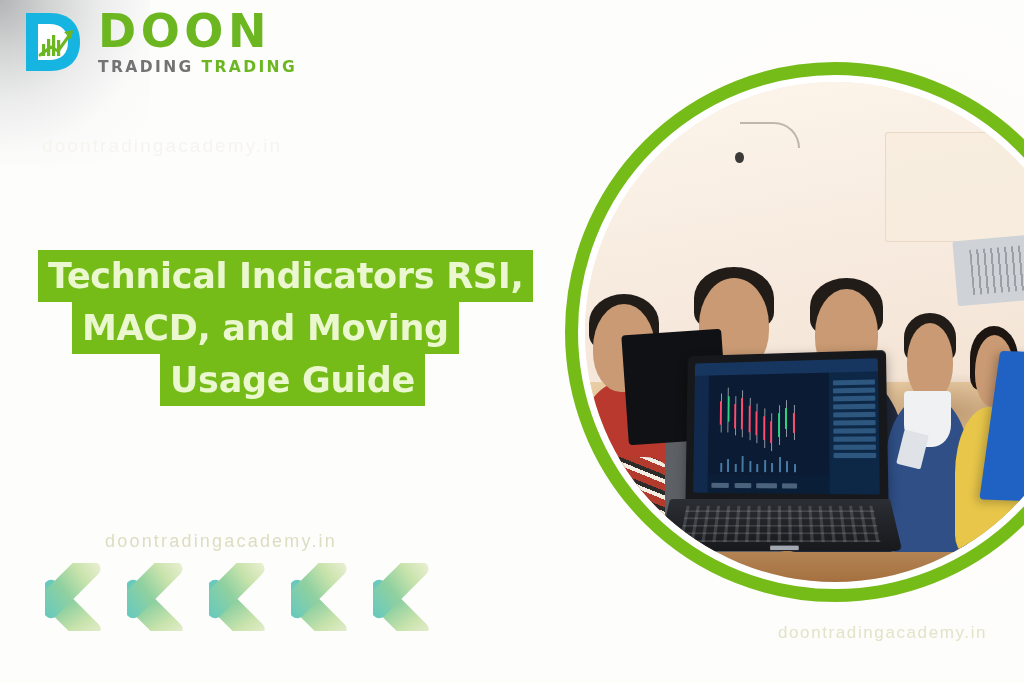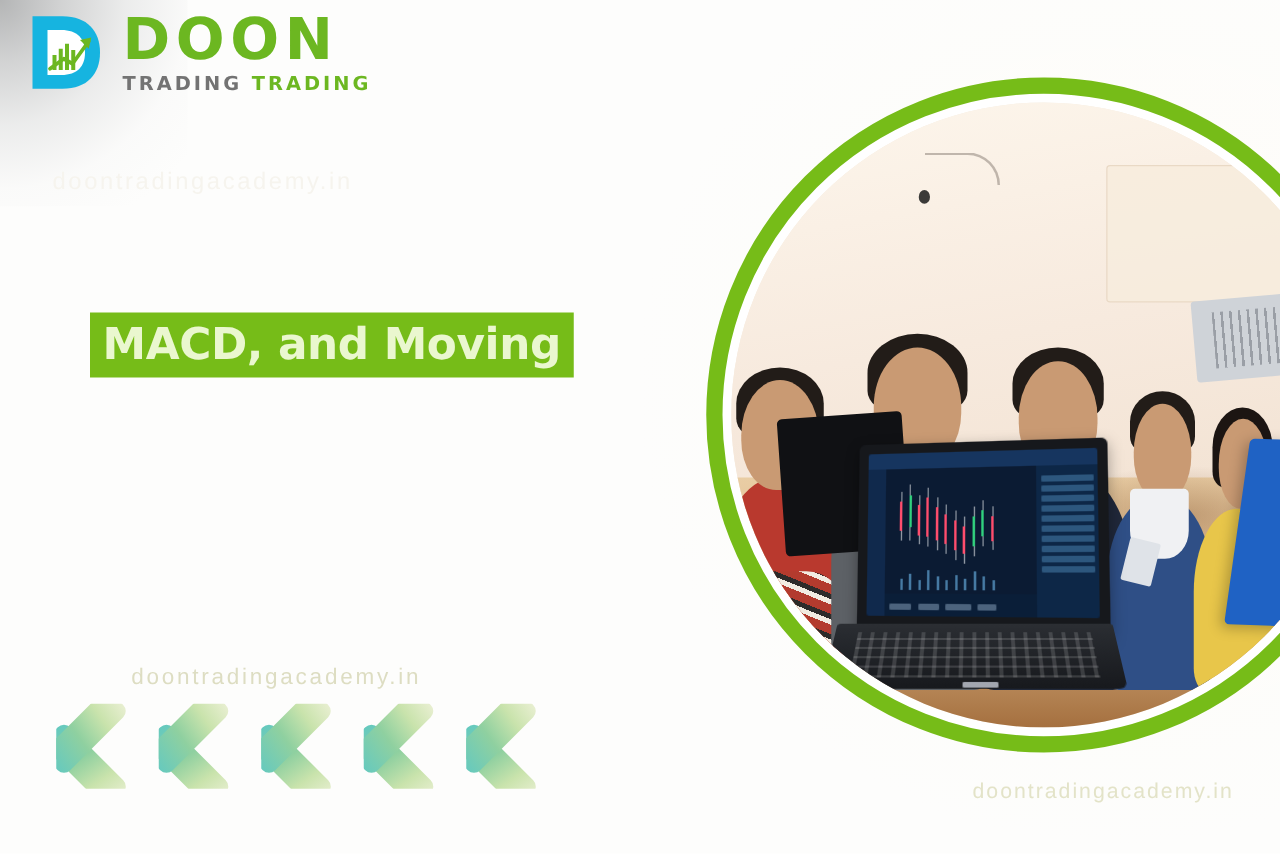--- a/index.html
+++ b/index.html
@@ -364,21 +364,23 @@
       <span class="logo-sub">
         <span class="w1">TRADING</span>
         <span class="w2">TRADING</span>
       </span>
     </div>
   </div>
 
   <div class="watermark-top">doontradingacademy.in</div>
 
   <div class="headline">
+    <span class="headline-line hl-1">Technical Indicators RSI,</span>
     <span class="headline-line hl-2">MACD, and Moving</span>
+    <span class="headline-line hl-4">Usage Guide</span>
   </div>
 
   <div class="url-line">doontradingacademy.in</div>
 
   <div class="chevron-row">
     <div class="chevron">
         <i class="a"></i>
         <i class="b"></i>
       </div>
     <div class="chevron">

